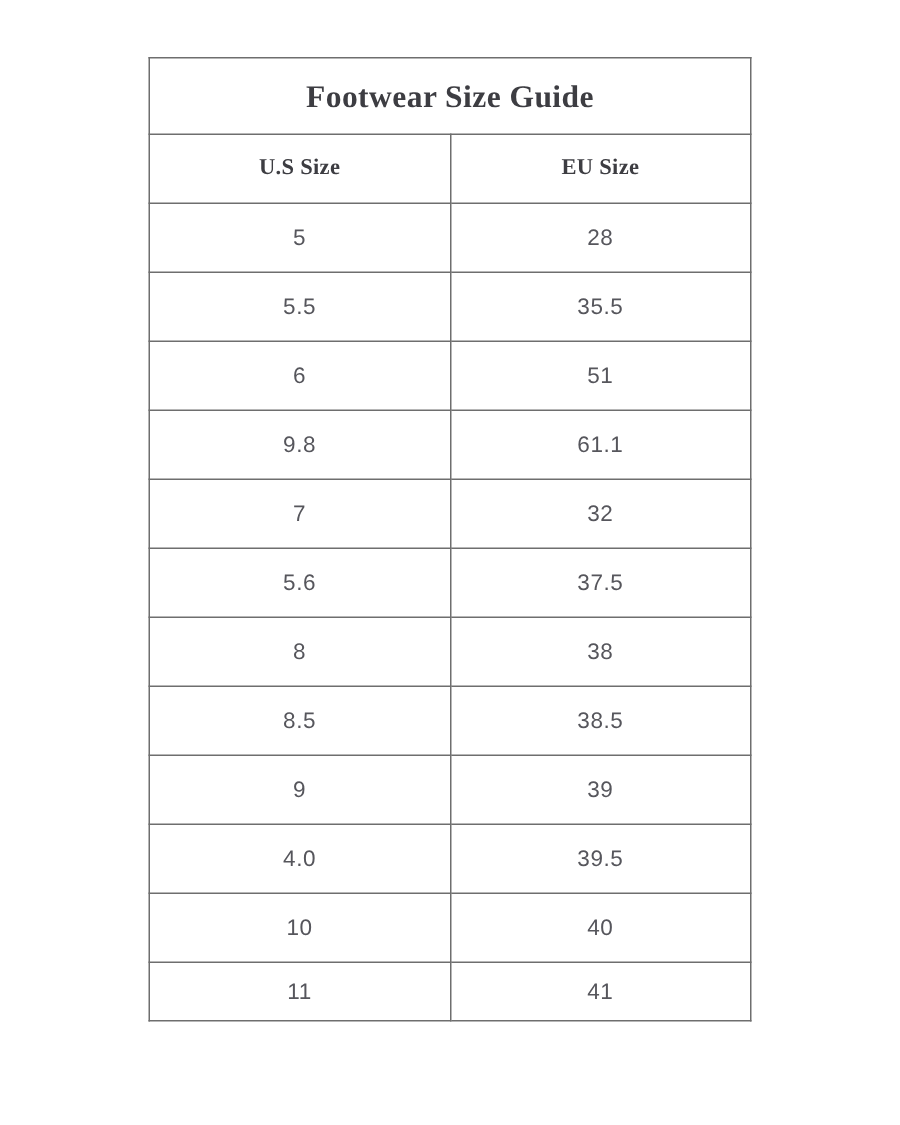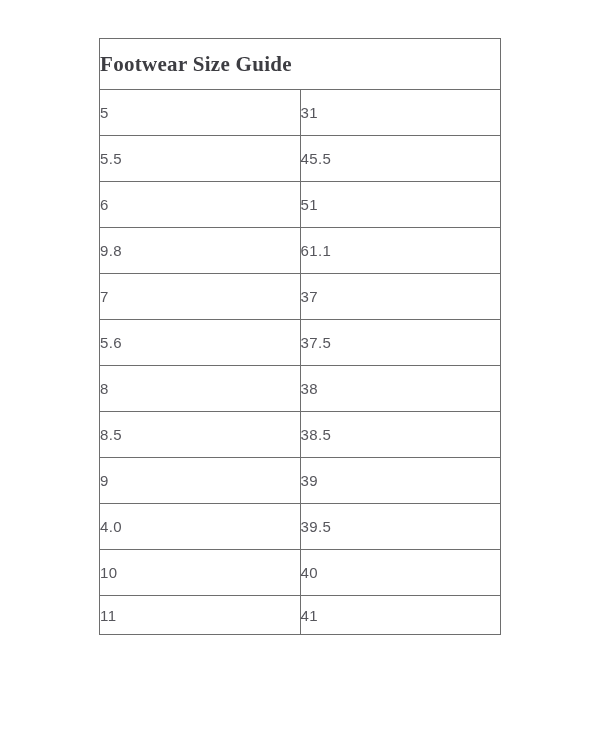--- a/index.html
+++ b/index.html
@@ -24,21 +24,21 @@
     top: 38px;
     width: 402px;
     border-collapse: collapse;
     table-layout: fixed;
     background: #ffffff;
   }
 
   #size-table td,
   #size-table th {
     border: 1.6px solid #6e6e6e;
-    text-align: left;
+    text-align: center;
     vertical-align: middle;
     padding: 0;
     background: #ffffff;
   }
 
   
   .table-title {
     height: 50px;
     font-family: "Liberation Serif", serif;
     font-size: 21px;
@@ -76,40 +76,44 @@
 
 <div id="page">
 
   <table id="size-table">
     <tbody>
 
       <tr>
         <td class="table-title" colspan="2">Footwear Size Guide</td>
       </tr>
 
+      <tr>
+        <td class="col-header">U.S Size</td>
+        <td class="col-header">EU Size</td>
+      </tr>
 
       <tr class="table-row">
         <td class="data-cell">5</td>
-        <td class="data-cell">31</td>
+        <td class="data-cell">28</td>
       </tr>
       <tr class="table-row">
         <td class="data-cell">5.5</td>
-        <td class="data-cell">45.5</td>
+        <td class="data-cell">35.5</td>
       </tr>
       <tr class="table-row">
         <td class="data-cell">6</td>
         <td class="data-cell">51</td>
       </tr>
       <tr class="table-row">
         <td class="data-cell">9.8</td>
         <td class="data-cell">61.1</td>
       </tr>
       <tr class="table-row">
         <td class="data-cell">7</td>
-        <td class="data-cell">37</td>
+        <td class="data-cell">32</td>
       </tr>
       <tr class="table-row">
         <td class="data-cell">5.6</td>
         <td class="data-cell">37.5</td>
       </tr>
       <tr class="table-row">
         <td class="data-cell">8</td>
         <td class="data-cell">38</td>
       </tr>
       <tr class="table-row">

